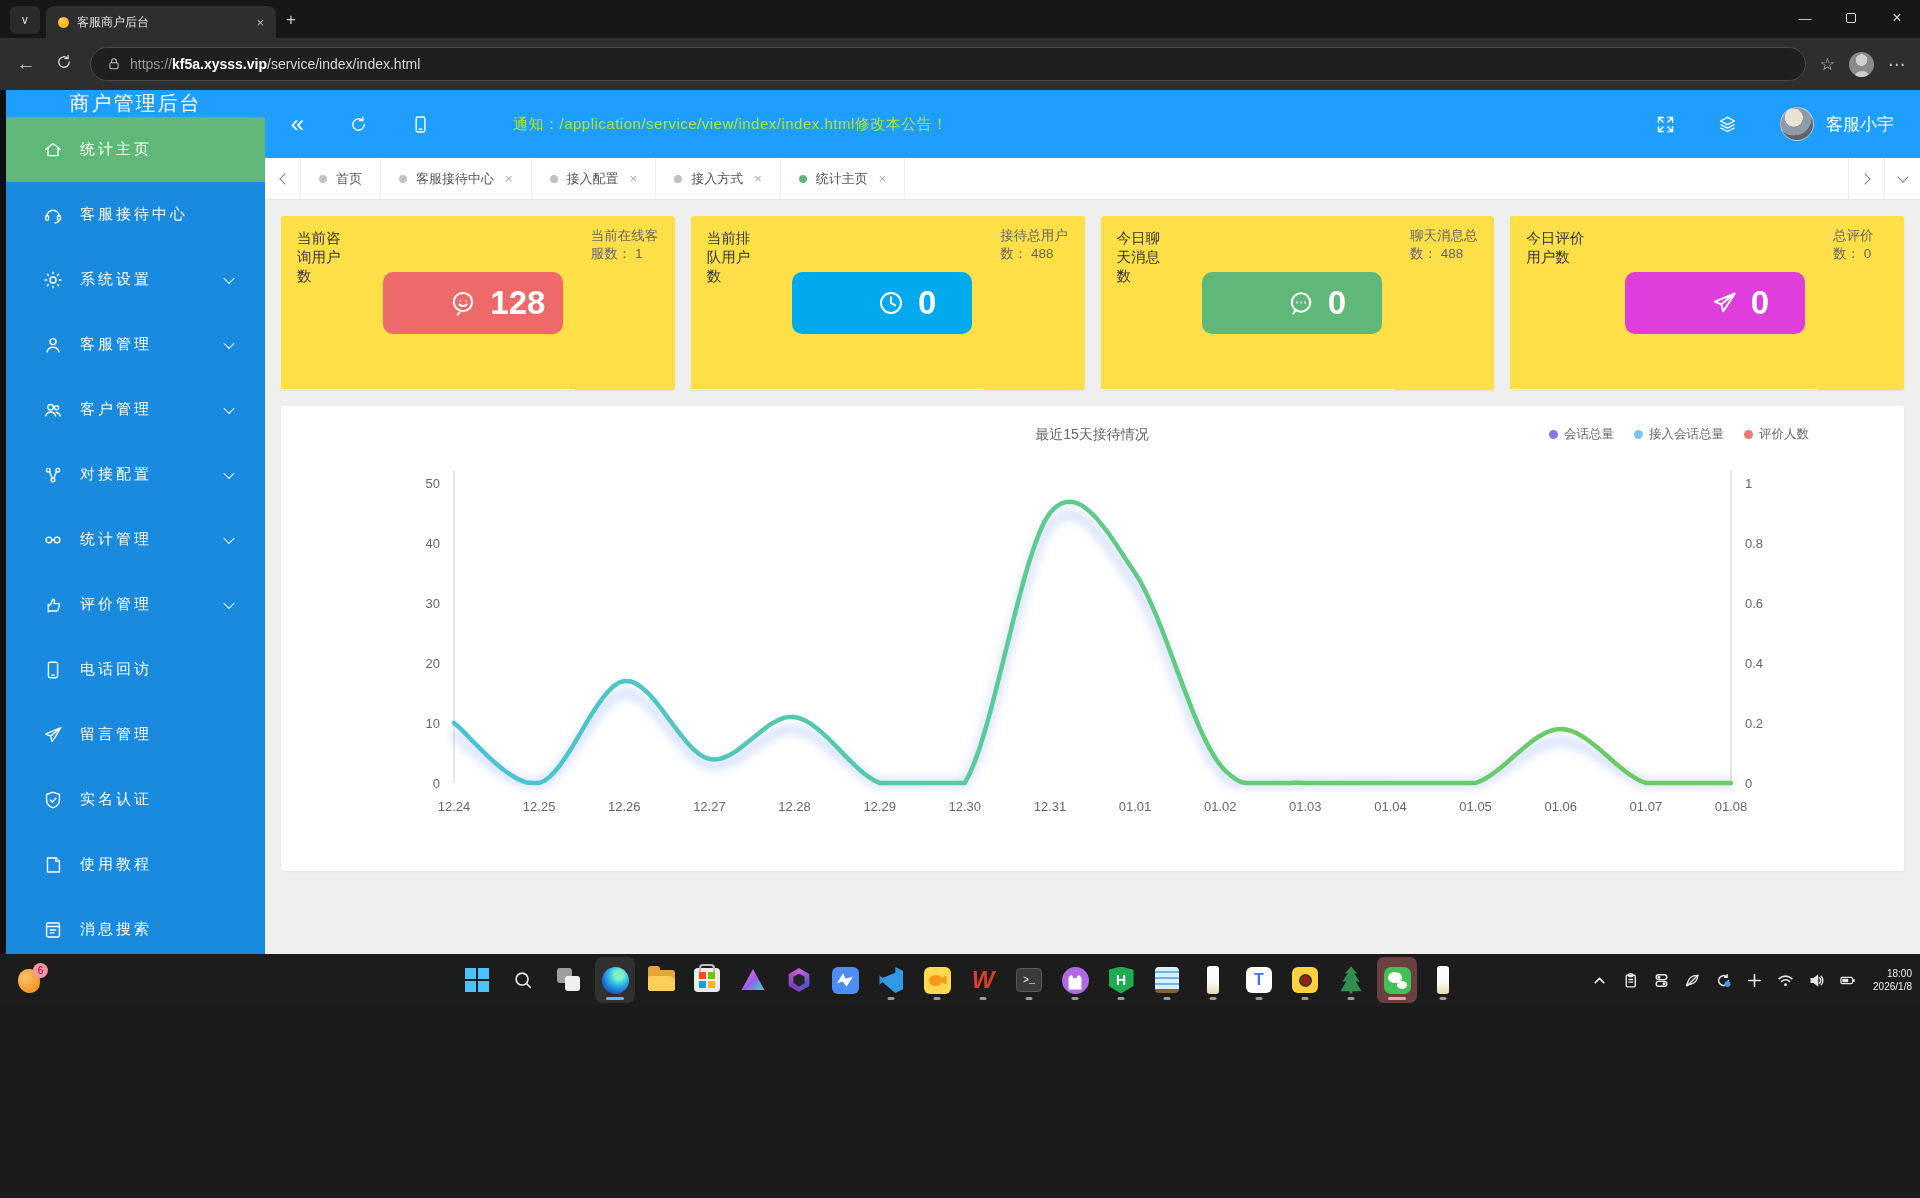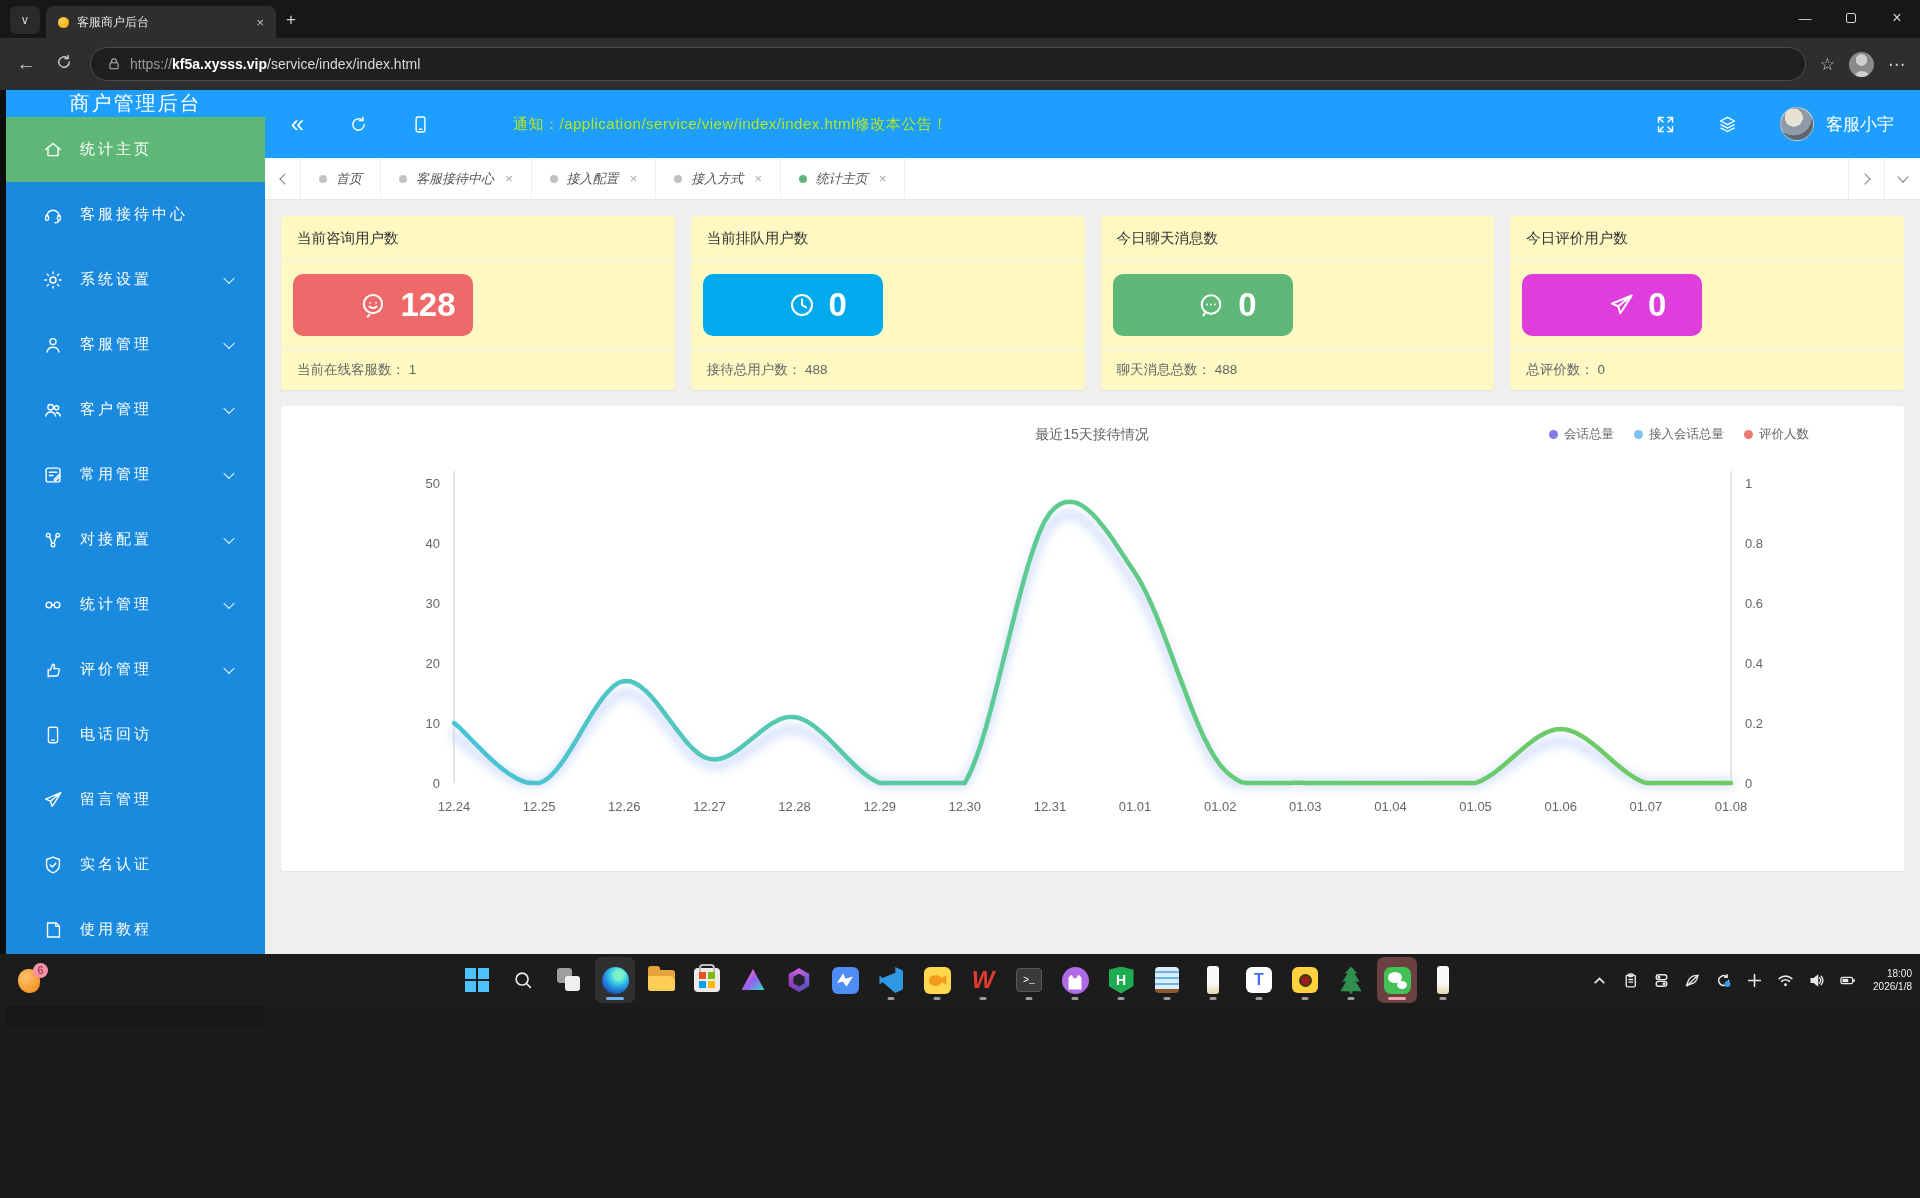--- a/index.html
+++ b/index.html
@@ -63,28 +63,28 @@
   .hname { font-size:17px; margin-right:26px; }
 
   .pagetabs { height:42px; background:#fff; border-bottom:1px solid #e8e8e8; display:flex; align-items:stretch; }
   .pt-nav { width:36px; display:flex; align-items:center; justify-content:center; color:#888; border-right:1px solid #eee; }
   .pt-nav.right { border-right:none; border-left:1px solid #eee; }
   .chev { width:8px; height:8px; border-right:1.6px solid #808080; border-bottom:1.6px solid #808080; }
   .chev.left  { transform:rotate(135deg); margin-left:4px; }
   .chev.right { transform:rotate(-45deg); margin-right:4px; }
   .chev.down  { transform:rotate(45deg); margin-bottom:3px; }
   .ptabs-wrap { flex:1; display:flex; }
-  .ptab { display:flex; align-items:center; padding:0 18px; border-right:1px solid #f0f0f0; gap:9px; font-size:13px; color:#555;font-style:italic; }
+  .ptab { display:flex; align-items:center; padding:0 18px; border-right:1px solid #f0f0f0; gap:9px; font-size:13px; color:#555; }
   .ptab .pdot { width:8px; height:8px; border-radius:50%; background:#c2c2c2; }
   .ptab.active .pdot { background:#5FB878; }
   .ptab .pclose { color:#aaa; font-size:13px; margin-left:2px; }
 
   .content { flex:1; padding:16px; background:#efefef; overflow:hidden; }
   .cards { display:grid; grid-template-columns:repeat(4,1fr); gap:16px; }
-  .card { background:#fef9c3; border-radius:3px; box-shadow:0 1px 2px rgba(0,0,0,.06); height:174px; display:flex; flex-direction:column; }
+  .card { background:#fde047; border-radius:3px; box-shadow:0 1px 2px rgba(0,0,0,.06); height:174px; display:flex; flex-direction:row; }
   .card-title { padding:13px 16px 11px; font-size:14.5px; color:#333; border-bottom:1px solid #f2f2f2; }
   .pill-zone { flex:1; display:flex; align-items:center; padding:0 12px; border-bottom:1px solid #f2f2f2; }
   .pill { width:180px; height:62px; border-radius:10px; display:flex; align-items:center; justify-content:center; gap:12px; color:#fff;padding-left:48px; }
   .pill svg { width:30px; height:30px; }
   .pill .num { font-size:33px; font-weight:bold; }
   .card-foot { padding:11px 16px; font-size:13.5px; color:#666; }
 
   .chart-card { position:relative; margin-top:16px; height:465px; background:#fff; border-radius:3px; box-shadow:0 1px 2px rgba(0,0,0,.06); }
   .chart-title { position:absolute; top:20px; left:811px; transform:translateX(-50%); font-size:14px; color:#666; }
   .legend { position:absolute; top:20px; right:95px; display:flex; gap:20px; align-items:center; }
@@ -245,30 +245,20 @@
           </div>
           <div class="mitem">
             <span class="micon">
               <svg viewBox="0 0 24 24" fill="none" stroke="currentColor" stroke-width="1.5" stroke-linecap="round" stroke-linejoin="round">
                 <circle cx="9.4" cy="9" r="3"></circle>
                 <circle cx="15.9" cy="9.6" r="2.3"></circle>
                 <path d="M4 18.6c.8-3.1 2.7-4.4 5.4-4.4 2.8 0 4.7 1.3 5.5 4.4M15.6 14.7c2.3.2 3.7 1.4 4.4 3.9"></path>
               </svg>
             </span>
             <span class="mlabel">客户管理</span>
-            <span class="mchev"></span>
-          </div>
-          <div class="mitem">
-            <span class="micon">
-              <svg viewBox="0 0 24 24" fill="none" stroke="currentColor" stroke-width="1.5" stroke-linecap="round" stroke-linejoin="round">
-                <rect x="4.5" y="4.5" width="15" height="15" rx="2"></rect>
-                <path d="M8 9h8M8 12.5h4M13.6 16.6l4.8-4.8 1.4 1.4-4.8 4.8h-1.4z"></path>
-              </svg>
-            </span>
-            <span class="mlabel">常用管理</span>
             <span class="mchev"></span>
           </div>
           <div class="mitem">
             <span class="micon">
               <svg viewBox="0 0 24 24" fill="none" stroke="currentColor" stroke-width="1.5" stroke-linecap="round" stroke-linejoin="round">
                 <circle cx="6.8" cy="6.8" r="2"></circle>
                 <circle cx="17.2" cy="6.8" r="2"></circle>
                 <circle cx="12" cy="17.4" r="2"></circle>
                 <path d="M8.2 8.3l2.7 6.9M15.8 8.3l-2.7 6.9"></path>
               </svg>

